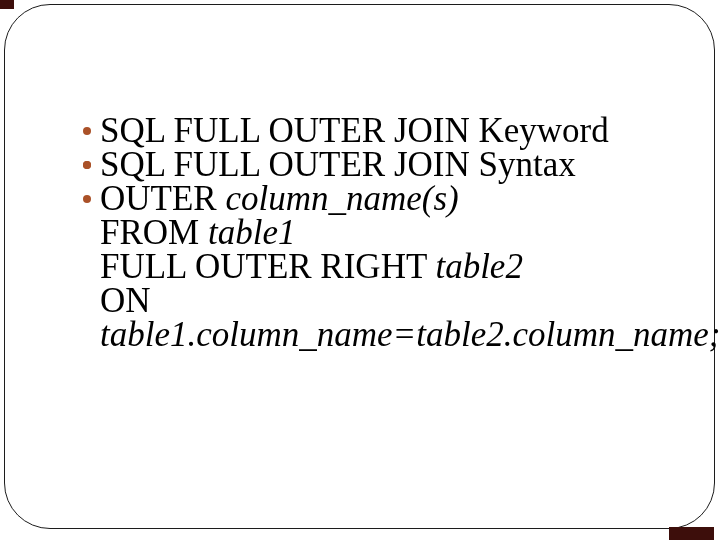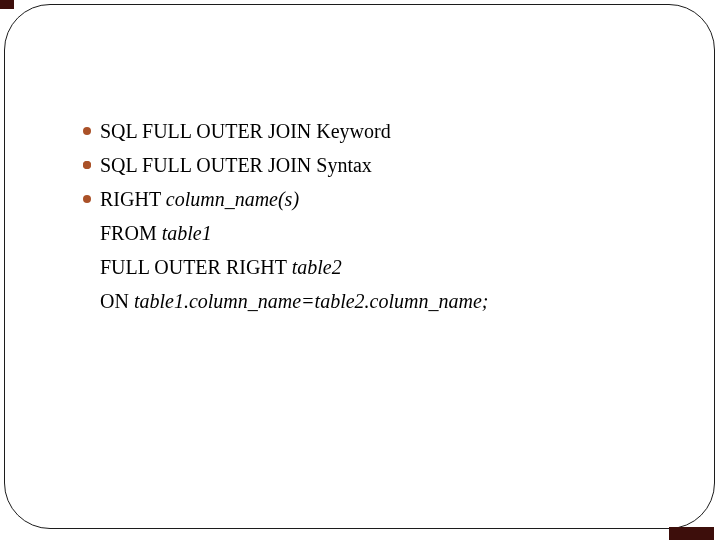--- a/index.html
+++ b/index.html
@@ -40,21 +40,21 @@
     width: 45px; height: 13px;
   }
   ul.bullets {
     position: absolute;
     left: 60px;
     top: 114px;
     width: 592px;
     margin: 0;
     padding: 0;
     list-style: none;
-    font-size: 20px;
+    font-size: 35px;
     line-height: 34px;
     color: var(--text, #000000);
   }
   ul.bullets li {
     position: relative;
     padding-left: 40px;
     margin: 0;
   }
   ul.bullets .dot {
     position: absolute;
@@ -73,15 +73,15 @@
 <body>
 
 <div class="stage">
   <div class="slide-border"></div>
   <div class="corner-accent tl"></div>
   <div class="corner-accent br"></div>
   <ul class="bullets">
       <li><span class="dot"></span><span><span>SQL FULL OUTER JOIN Keyword</span></span></li>
       <li><span class="dot"></span></li>
       <li><span class="dot"></span><span><span>SQL FULL OUTER JOIN Syntax</span></span></li>
-      <li><span class="dot"></span><span><span>RIGHT </span><em>column_name(s)</em><br><span>FROM </span><em>table1</em><br><span>FULL OUTER RIGHT </span><em>table2</em><br><span>ON </span><em>table1.column_name=table2.column_name;</em></span></li>
+      <li><span class="dot"></span><span><span>OUTER </span><em>column_name(s)</em><br><span>FROM </span><em>table1</em><br><span>FULL OUTER RIGHT </span><em>table2</em><br><span>ON </span><em>table1.column_name=table2.column_name;</em></span></li>
     </ul>
 </div>
 
 </body></html>

